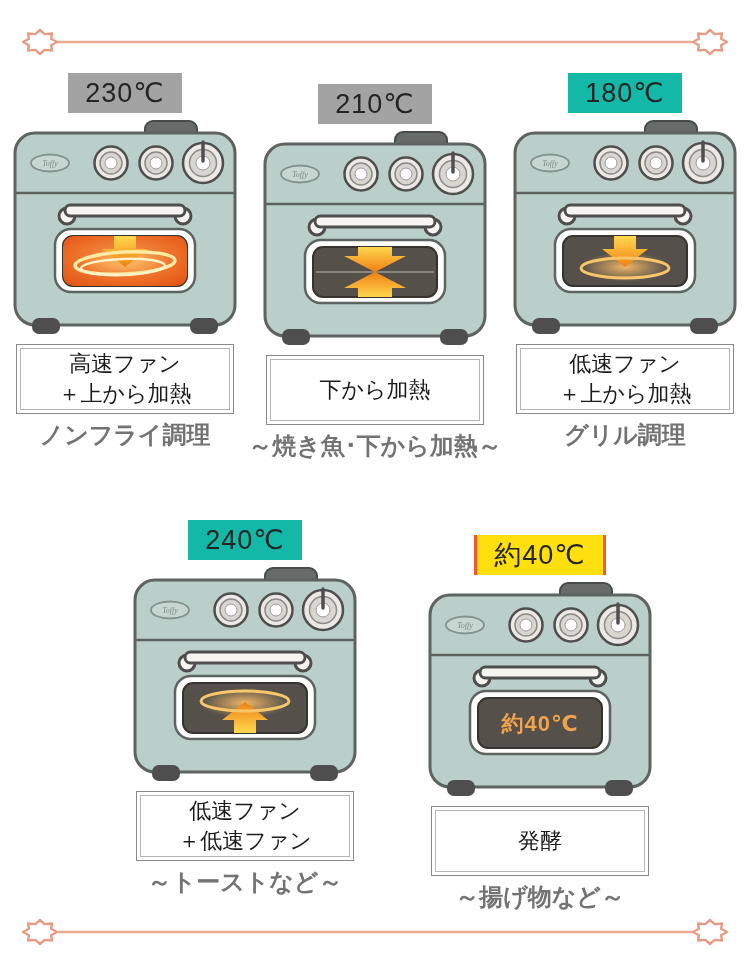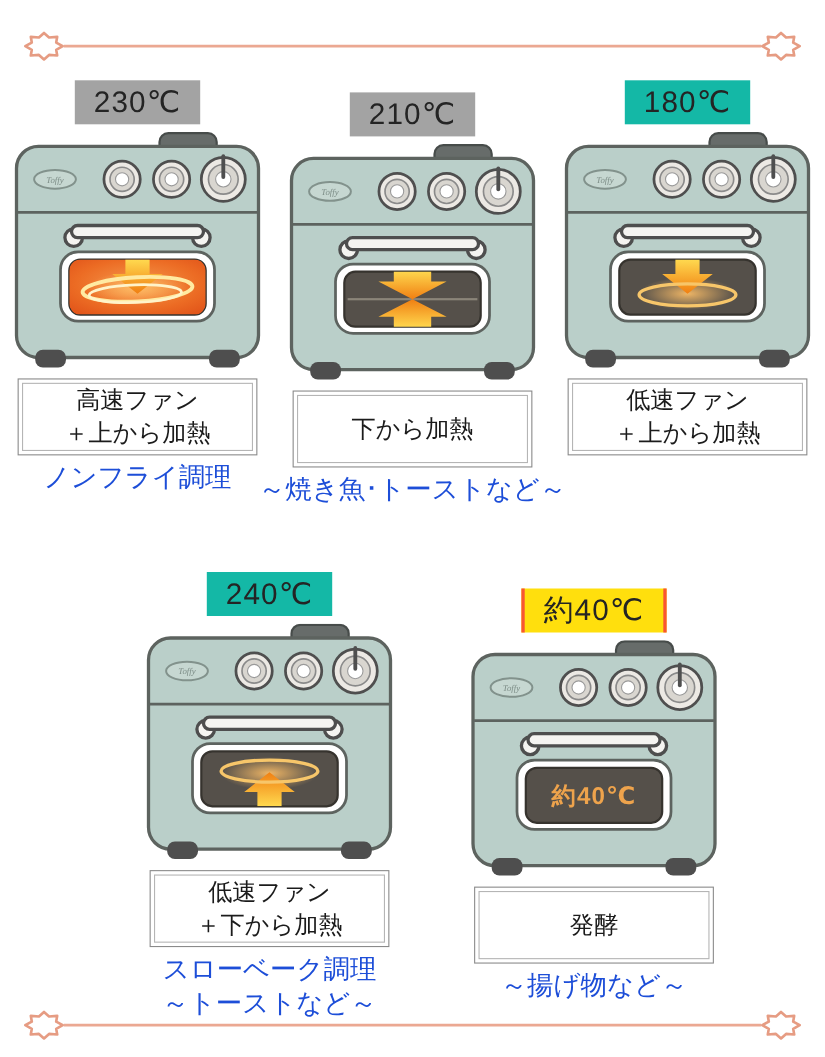--- a/index.html
+++ b/index.html
@@ -65,21 +65,22 @@
   .desc {
     margin-top:5px;
     display:flex;
     flex-direction:column;
     align-items:center;
   }
   .desc div {
     font-size:24px;
     line-height:31px;
     white-space:nowrap;
-    color:#1d4ed8;
+    color:#737373;
+    font-weight:bold;
   }
   .brand-text {
     font-size:8px;
     font-style:italic;
     fill:#7e8e88;
     text-anchor:middle;
     font-family:"Liberation Serif","DejaVu Serif",serif;
   }
   .win-text {
     font-size:22px;
@@ -187,21 +188,21 @@
         <polygon points="98,167 132,167 132,157 146,157 115,141 84,157 98,157" fill="url(#gAU)"></polygon>
       </g>
     </svg>
     <div class="mode-box">
       <div class="mode-box-inner">
         <div>下から加熱</div>
         <div></div>
       </div>
     </div>
     <div class="desc">
-      <div>～焼き魚･トーストなど～</div>
+      <div>～焼き魚･下から加熱～</div>
     </div>
   </div>
 
   <div class="col" style="left:510px; top:73px;">
     <div class="badge badge-orange">180℃</div>
     <svg class="oven" viewBox="0 0 230 216">
       <use href="#oven-base"></use>
       <text class="brand-text" x="40" y="46">Toffy</text>
       <g clip-path="url(#winclip)">
         <ellipse cx="115" cy="147" rx="44" ry="15" fill="url(#gGlow)"></ellipse>
@@ -209,42 +210,42 @@
         <ellipse cx="115" cy="148" rx="44" ry="10" fill="none" stroke="#f7c66a" stroke-width="3"></ellipse>
       </g>
     </svg>
     <div class="mode-box">
       <div class="mode-box-inner">
         <div>低速ファン</div>
         <div>＋上から加熱</div>
       </div>
     </div>
     <div class="desc">
+      <div>グリル調理</div>
     </div>
   </div>
 
   <div class="col" style="left:130px; top:520px;">
     <div class="badge badge-orange">240℃</div>
     <svg class="oven" viewBox="0 0 230 216">
       <use href="#oven-base"></use>
       <text class="brand-text" x="40" y="46">Toffy</text>
       <g clip-path="url(#winclip)">
         <ellipse cx="115" cy="136" rx="44" ry="15" fill="url(#gGlow)"></ellipse>
         <polygon points="104,166 126,166 126,153 138,153 115,135 92,153 104,153" fill="url(#gAU)"></polygon>
         <ellipse cx="115" cy="134" rx="44" ry="10" fill="none" stroke="#f7c66a" stroke-width="3"></ellipse>
       </g>
     </svg>
     <div class="mode-box">
       <div class="mode-box-inner">
         <div>低速ファン</div>
-        <div>＋下から加熱</div>
-      </div>
-    </div>
-    <div class="desc">
-      <div>スローベーク調理</div>
+        <div>＋低速ファン</div>
+      </div>
+    </div>
+    <div class="desc">
       <div>～トーストなど～</div>
     </div>
   </div>
 
   <div class="col" style="left:425px; top:535px;">
     <div class="badge badge-yellow">約40℃</div>
     <svg class="oven" viewBox="0 0 230 216">
       <use href="#oven-base"></use>
       <text class="brand-text" x="40" y="46">Toffy</text>
       <g clip-path="url(#winclip)">

